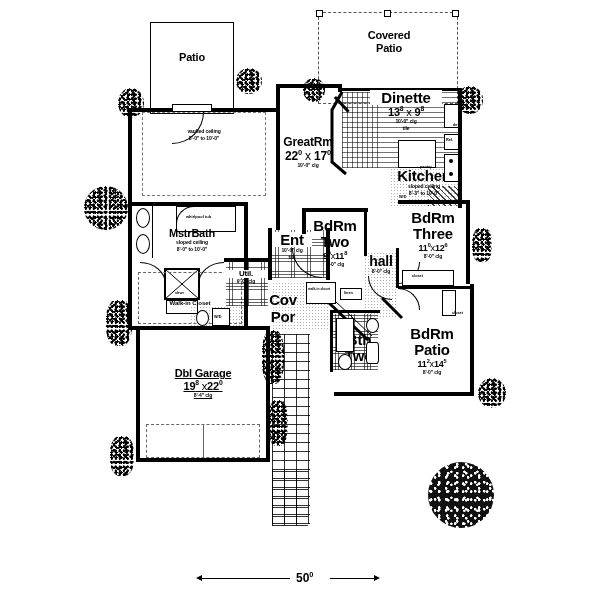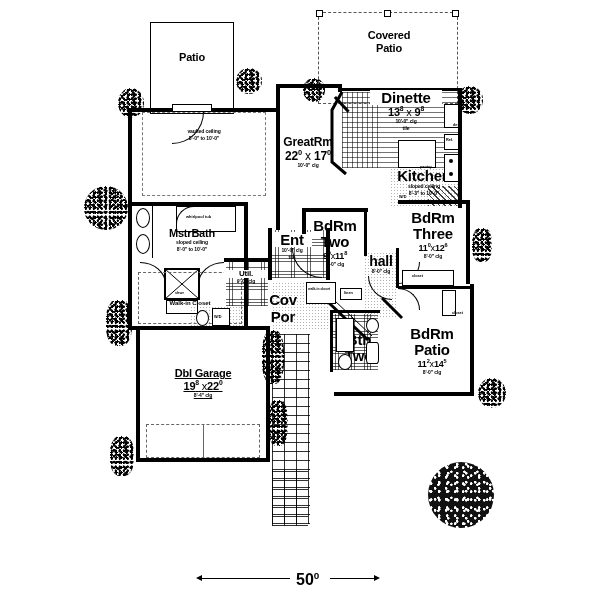--- a/index.html
+++ b/index.html
@@ -85,21 +85,21 @@
           radial-gradient(circle at 40% 70%,#fff 0 1.1px,transparent 1.6px),
           radial-gradient(circle at 80% 75%,#fff 0 1px,transparent 1.5px);
         background-size:9px 9px,11px 11px,8px 8px,13px 13px;}
 
   
   .dimline{position:absolute;height:1px;background:#000;}
   .arrowL,.arrowR{position:absolute;width:0;height:0;
         border-top:3px solid transparent;border-bottom:3px solid transparent;}
   .arrowL{border-right:6px solid #000;}
   .arrowR{border-left:6px solid #000;}
-  .dimtxt{position:absolute;font-size:16px;font-weight:bold;}
+  .dimtxt{position:absolute;font-size:12px;font-weight:bold;}
   .dimtxt sup{font-size:.62em;vertical-align:super;}
 </style>
 </head>
 <body>
 
 <div id="plan">
 
   <div class="bush" style="left:84px;top:186px;width:44px;height:44px;"></div>
   <div class="bush" style="left:106px;top:300px;width:26px;height:46px;border-radius:40%;"></div>
   <div class="bush" style="left:110px;top:436px;width:24px;height:40px;border-radius:40%;"></div>

